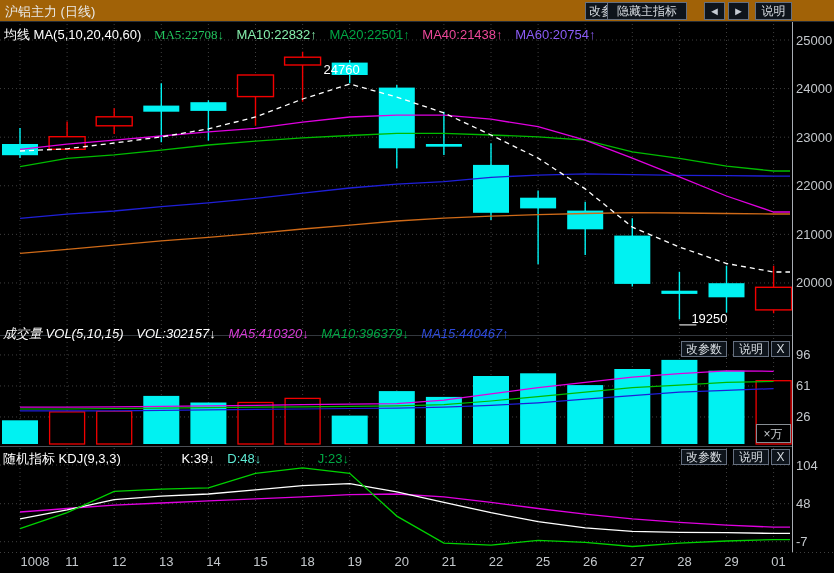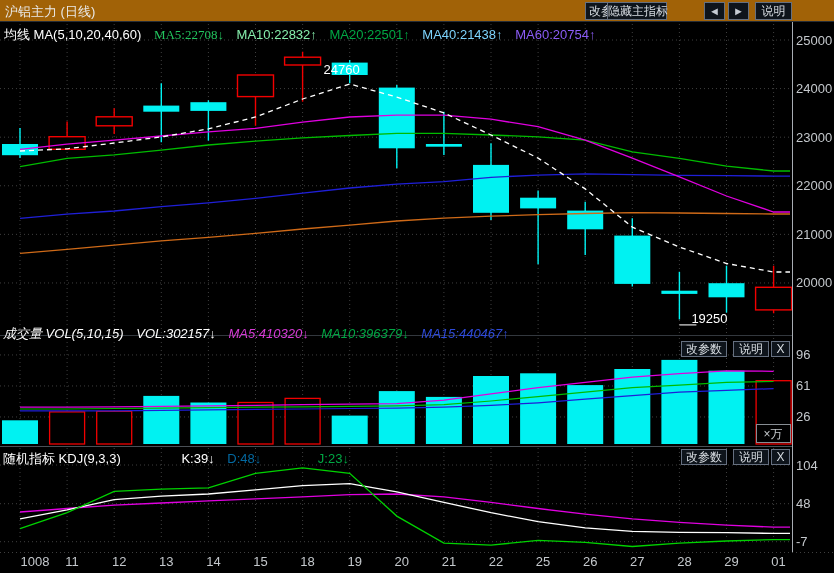--- a/index.html
+++ b/index.html
@@ -8,21 +8,21 @@
   svg{position:absolute;left:0;top:0;}
   svg text{font-family:"Liberation Sans",sans-serif;}
   .titlebar{position:absolute;left:0;top:0;width:834px;height:21px;background:#a16207;
             border-bottom:1px solid #262d36;}
   .title{position:absolute;left:5px;top:3px;font-size:13px;color:#eaeaea;white-space:nowrap;}
   .btn{position:absolute;box-sizing:border-box;height:18px;top:2px;background:#0e141b;
        border:1px solid #667080;color:#d8dde2;font-size:12px;line-height:16px;
        text-align:center;padding:0;cursor:pointer;white-space:nowrap;}
   .btn.arrow{color:#c6ccd4;font-size:11px;}
   #btn-change{left:585px;width:44px}
-  #btn-hide{left:607px;width:60px}
+  #btn-hide{left:607px;width:80px}
   #btn-prev{left:704px;width:21px}
   #btn-next{left:728px;width:21px}
   #btn-help{left:755px;width:37px}
   .hdr{position:absolute;font-size:13px;white-space:nowrap;color:#fff;}
   .hdr span{margin-right:9px;}
   #ma-hdr{left:4px;top:26px;}
   #vol-hdr{left:3px;top:325px;font-style:italic;}
   #kdj-hdr{left:3px;top:450px;}
   .pbtn{position:absolute;box-sizing:border-box;height:16px;background:#0e141b;
         border:1px solid #667080;color:#d8dde2;font-size:12px;line-height:14px;
@@ -255,37 +255,37 @@
     <div class="btn arrow" id="btn-prev">◄</div>
     <div class="btn arrow" id="btn-next">►</div>
     <div class="btn" id="btn-help">说明</div>
   </div>
 
   <div class="hdr" id="ma-hdr">
     <span>均线 MA(5,10,20,40,60)</span>
     <span style="color: #22c55e; font-family: Liberation Serif, serif;">MA5:22708↓</span>
     <span style="color: #86efac;">MA10:22832↑</span>
     <span style="color: rgb(0, 168, 68);">MA20:22501↑</span>
-    <span style="color: #7dd3fc;">MA40:21438↑</span>
+    <span style="color: #ec4899;">MA40:21438↑</span>
     <span style="color: #8b5cf6;">MA60:20754↑</span>
   </div>
 
   <div class="hdr" id="vol-hdr">
     <span>成交量 VOL(5,10,15)</span>
     <span style="color: rgb(255, 255, 255);">VOL:302157↓</span>
     <span style="color: rgb(216, 60, 216);">MA5:410320↓</span>
     <span style="color: rgb(0, 168, 68);">MA10:396379↓</span>
     <span style="color: rgb(46, 75, 219);">MA15:440467↑</span>
   </div>
   <div class="pbtn" id="vol-btn-change">改参数</div>
   <div class="pbtn" id="vol-btn-help">说明</div>
   <div class="pbtn" id="vol-btn-close">X</div>
 
   <div class="hdr" id="kdj-hdr">
     <span>随机指标 KDJ(9,3,3)</span>
     <span style="color: rgb(255, 255, 255); margin-left: 48px;">K:39↓</span>
-    <span style="color: #0369a1;">D:48↓</span>
+    <span style="color: #5eead4;">D:48↓</span>
     <span style="color: rgb(0, 168, 68); margin-left: 44px;">J:23↓</span>
   </div>
   <div class="pbtn" id="kdj-btn-change">改参数</div>
   <div class="pbtn" id="kdj-btn-help">说明</div>
   <div class="pbtn" id="kdj-btn-close">X</div>
 </div>
 
 </body></html>

